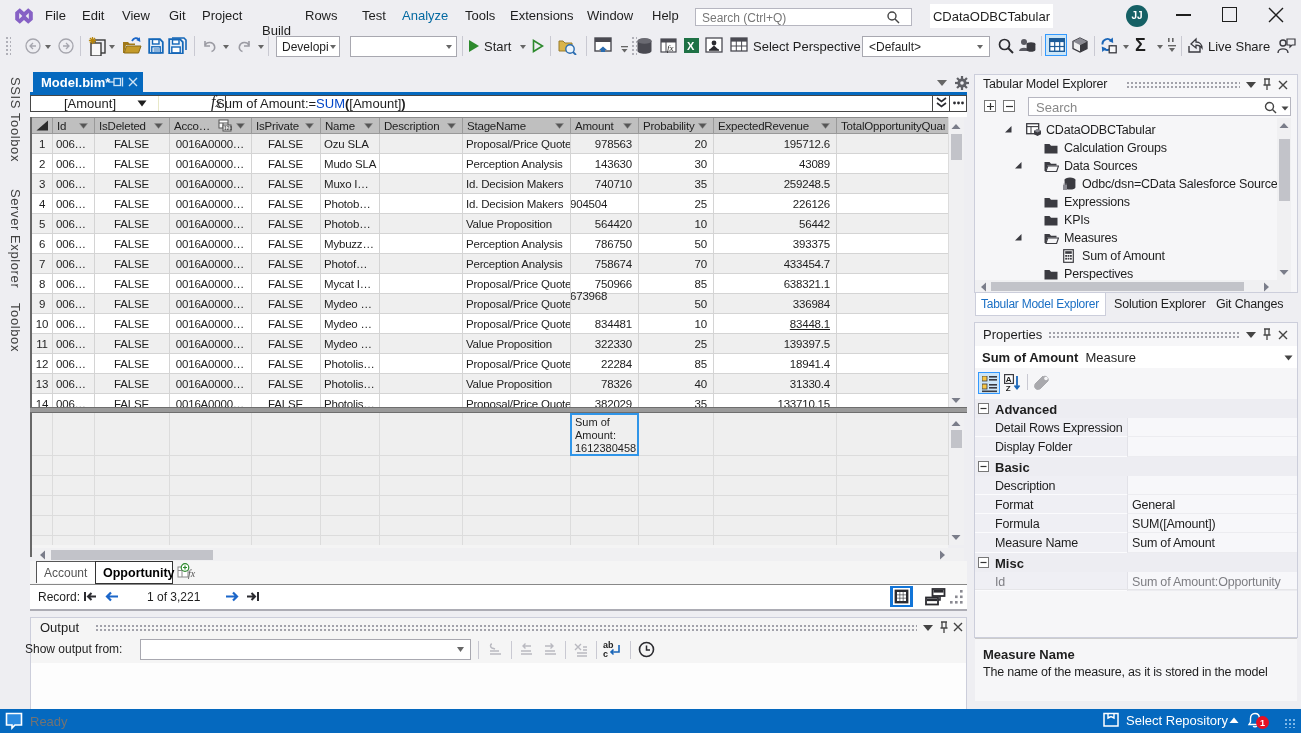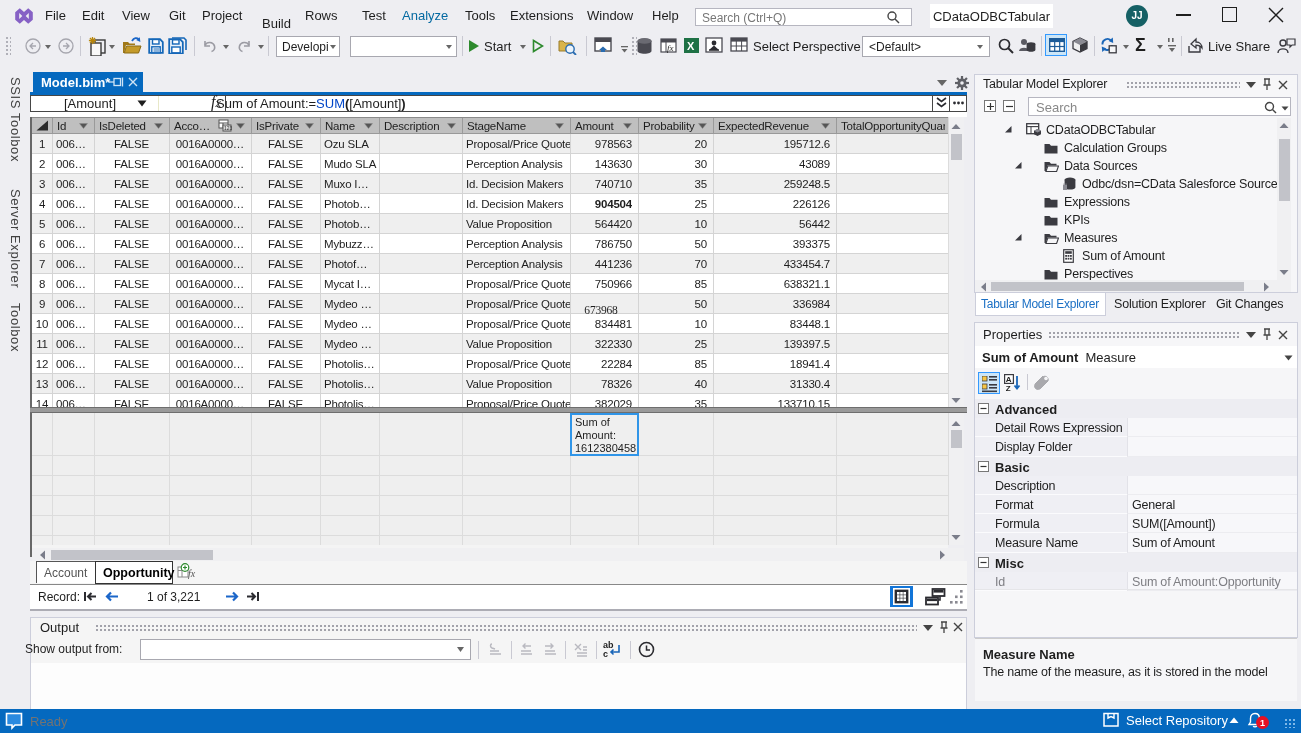--- a/index.html
+++ b/index.html
@@ -10,21 +10,21 @@
 <div style="left:13px;top:6px;width:22px;height:20px;">
     <svg width="22" height="20" viewBox="0 0 22 20">
       <path d="M2.2 6.2 L6.8 2.2 L11 6.1 L15.2 2.2 L19.8 6.2 L19.8 13.8 L15.2 17.8 L11 13.9 L6.8 17.8 L2.2 13.8 Z M6.2 7.1 L6.2 12.9 L9.3 10 Z M15.8 7.1 L12.7 10 L15.8 12.9 Z" fill="#8661c5"></path>
     </svg>
   </div>
 <div style="left:45px;top:8px;width:70px;height:16px;font-size:13px;color:#1e1e1e;white-space:nowrap;">File</div>
 <div style="left:82px;top:8px;width:70px;height:16px;font-size:13px;color:#1e1e1e;white-space:nowrap;">Edit</div>
 <div style="left:122px;top:8px;width:70px;height:16px;font-size:13px;color:#1e1e1e;white-space:nowrap;">View</div>
 <div style="left:169px;top:8px;width:70px;height:16px;font-size:13px;color:#1e1e1e;white-space:nowrap;">Git</div>
 <div style="left:202px;top:8px;width:70px;height:16px;font-size:13px;color:#1e1e1e;white-space:nowrap;">Project</div>
-<div style="left:262px;top:16px;width:70px;height:16px;font-size:13px;color:#1e1e1e;white-space:nowrap;">Build</div>
+<div style="left:262px;top:23px;width:70px;height:16px;font-size:13px;color:#1e1e1e;white-space:nowrap;">Build</div>
 <div style="left:305px;top:8px;width:70px;height:16px;font-size:13px;color:#1e1e1e;white-space:nowrap;">Rows</div>
 <div style="left:362px;top:8px;width:70px;height:16px;font-size:13px;color:#1e1e1e;white-space:nowrap;">Test</div>
 <div style="left:402px;top:8px;width:70px;height:16px;font-size:13px;color:#0369a1;white-space:nowrap;">Analyze</div>
 <div style="left:465px;top:8px;width:70px;height:16px;font-size:13px;color:#1e1e1e;white-space:nowrap;">Tools</div>
 <div style="left:510px;top:8px;width:70px;height:16px;font-size:13px;color:#1e1e1e;white-space:nowrap;">Extensions</div>
 <div style="left:587px;top:8px;width:70px;height:16px;font-size:13px;color:#1e1e1e;white-space:nowrap;">Window</div>
 <div style="left:652px;top:8px;width:70px;height:16px;font-size:13px;color:#1e1e1e;white-space:nowrap;">Help</div>
 <div style="left:695px;top:8px;width:217px;height:18px;background:#fff;border:1px solid #b6b6c0;font-size:12px;color:#777;padding:2px 0 0 6px;">Search (Ctrl+Q)</div>
 <div style="left:886px;top:10px;width:14px;height:14px;">
     <svg width="14" height="14">
@@ -482,21 +482,21 @@
 <div style="left:638px;width:69px;text-align:right;top:178px;height:14px;font-size:11.5px;letter-spacing:-0.2px;color:#1e1e1e;overflow:hidden;white-space:nowrap;">35</div>
 <div style="left:713px;width:117px;text-align:right;top:178px;height:14px;font-size:11.5px;letter-spacing:-0.2px;color:#1e1e1e;overflow:hidden;white-space:nowrap;">259248.5</div>
 <div style="left:32px;top:194px;width:916px;height:20px;background:#ffffff;border-bottom:1px solid #d4d4d4;"></div>
 <div style="left:32px;width:20px;text-align:center;top:198px;height:14px;font-size:11.5px;letter-spacing:-0.2px;color:#1e1e1e;overflow:hidden;white-space:nowrap;">4</div>
 <div style="left:56px;width:38px;text-align:left;top:198px;height:14px;font-size:11.5px;letter-spacing:-0.2px;color:#1e1e1e;overflow:hidden;white-space:nowrap;">006…</div>
 <div style="left:94px;width:75px;text-align:center;top:198px;height:14px;font-size:11.5px;letter-spacing:-0.2px;color:#1e1e1e;overflow:hidden;white-space:nowrap;">FALSE</div>
 <div style="left:169px;width:82px;text-align:center;top:198px;height:14px;font-size:11.5px;letter-spacing:-0.2px;color:#1e1e1e;overflow:hidden;white-space:nowrap;">0016A0000…</div>
 <div style="left:251px;width:69px;text-align:center;top:198px;height:14px;font-size:11.5px;letter-spacing:-0.2px;color:#1e1e1e;overflow:hidden;white-space:nowrap;">FALSE</div>
 <div style="left:324px;width:55px;text-align:left;top:198px;height:14px;font-size:11.5px;letter-spacing:-0.2px;color:#1e1e1e;overflow:hidden;white-space:nowrap;">Photob…</div>
 <div style="left:466px;width:104px;text-align:left;top:198px;height:14px;font-size:11.5px;letter-spacing:-0.2px;color:#1e1e1e;overflow:hidden;white-space:nowrap;">Id. Decision Makers</div>
-<div style="left:570px;width:62px;text-align:right;top:198px;height:14px;font-size:11.5px;letter-spacing:-0.2px;color:#1e1e1e;overflow:hidden;white-space:nowrap;font-weight:bold;">904504</div>
+<div style="left:570px;width:62px;top:198px;height:14px;font-size:11.5px;letter-spacing:-0.2px;color:#1e1e1e;overflow:hidden;white-space:nowrap;">904504</div>
 <div style="left:638px;width:69px;text-align:right;top:198px;height:14px;font-size:11.5px;letter-spacing:-0.2px;color:#1e1e1e;overflow:hidden;white-space:nowrap;">25</div>
 <div style="left:713px;width:117px;text-align:right;top:198px;height:14px;font-size:11.5px;letter-spacing:-0.2px;color:#1e1e1e;overflow:hidden;white-space:nowrap;">226126</div>
 <div style="left:32px;top:214px;width:916px;height:20px;background:#efefef;border-bottom:1px solid #d4d4d4;"></div>
 <div style="left:32px;width:20px;text-align:center;top:218px;height:14px;font-size:11.5px;letter-spacing:-0.2px;color:#1e1e1e;overflow:hidden;white-space:nowrap;">5</div>
 <div style="left:56px;width:38px;text-align:left;top:218px;height:14px;font-size:11.5px;letter-spacing:-0.2px;color:#1e1e1e;overflow:hidden;white-space:nowrap;">006…</div>
 <div style="left:94px;width:75px;text-align:center;top:218px;height:14px;font-size:11.5px;letter-spacing:-0.2px;color:#1e1e1e;overflow:hidden;white-space:nowrap;">FALSE</div>
 <div style="left:169px;width:82px;text-align:center;top:218px;height:14px;font-size:11.5px;letter-spacing:-0.2px;color:#1e1e1e;overflow:hidden;white-space:nowrap;">0016A0000…</div>
 <div style="left:251px;width:69px;text-align:center;top:218px;height:14px;font-size:11.5px;letter-spacing:-0.2px;color:#1e1e1e;overflow:hidden;white-space:nowrap;">FALSE</div>
 <div style="left:324px;width:55px;text-align:left;top:218px;height:14px;font-size:11.5px;letter-spacing:-0.2px;color:#1e1e1e;overflow:hidden;white-space:nowrap;">Photob…</div>
 <div style="left:466px;width:104px;text-align:left;top:218px;height:14px;font-size:11.5px;letter-spacing:-0.2px;color:#1e1e1e;overflow:hidden;white-space:nowrap;">Value Proposition</div>
@@ -515,21 +515,21 @@
 <div style="left:638px;width:69px;text-align:right;top:238px;height:14px;font-size:11.5px;letter-spacing:-0.2px;color:#1e1e1e;overflow:hidden;white-space:nowrap;">50</div>
 <div style="left:713px;width:117px;text-align:right;top:238px;height:14px;font-size:11.5px;letter-spacing:-0.2px;color:#1e1e1e;overflow:hidden;white-space:nowrap;">393375</div>
 <div style="left:32px;top:254px;width:916px;height:20px;background:#efefef;border-bottom:1px solid #d4d4d4;"></div>
 <div style="left:32px;width:20px;text-align:center;top:258px;height:14px;font-size:11.5px;letter-spacing:-0.2px;color:#1e1e1e;overflow:hidden;white-space:nowrap;">7</div>
 <div style="left:56px;width:38px;text-align:left;top:258px;height:14px;font-size:11.5px;letter-spacing:-0.2px;color:#1e1e1e;overflow:hidden;white-space:nowrap;">006…</div>
 <div style="left:94px;width:75px;text-align:center;top:258px;height:14px;font-size:11.5px;letter-spacing:-0.2px;color:#1e1e1e;overflow:hidden;white-space:nowrap;">FALSE</div>
 <div style="left:169px;width:82px;text-align:center;top:258px;height:14px;font-size:11.5px;letter-spacing:-0.2px;color:#1e1e1e;overflow:hidden;white-space:nowrap;">0016A0000…</div>
 <div style="left:251px;width:69px;text-align:center;top:258px;height:14px;font-size:11.5px;letter-spacing:-0.2px;color:#1e1e1e;overflow:hidden;white-space:nowrap;">FALSE</div>
 <div style="left:324px;width:55px;text-align:left;top:258px;height:14px;font-size:11.5px;letter-spacing:-0.2px;color:#1e1e1e;overflow:hidden;white-space:nowrap;">Photof…</div>
 <div style="left:466px;width:104px;text-align:left;top:258px;height:14px;font-size:11.5px;letter-spacing:-0.2px;color:#1e1e1e;overflow:hidden;white-space:nowrap;">Perception Analysis</div>
-<div style="left:570px;width:62px;text-align:right;top:258px;height:14px;font-size:11.5px;letter-spacing:-0.2px;color:#1e1e1e;overflow:hidden;white-space:nowrap;">441236</div>
+<div style="left:570px;width:62px;text-align:right;top:258px;height:14px;font-size:11.5px;letter-spacing:-0.2px;color:#1e1e1e;overflow:hidden;white-space:nowrap;">758674</div>
 <div style="left:638px;width:69px;text-align:right;top:258px;height:14px;font-size:11.5px;letter-spacing:-0.2px;color:#1e1e1e;overflow:hidden;white-space:nowrap;">70</div>
 <div style="left:713px;width:117px;text-align:right;top:258px;height:14px;font-size:11.5px;letter-spacing:-0.2px;color:#1e1e1e;overflow:hidden;white-space:nowrap;">433454.7</div>
 <div style="left:32px;top:274px;width:916px;height:20px;background:#ffffff;border-bottom:1px solid #d4d4d4;"></div>
 <div style="left:32px;width:20px;text-align:center;top:278px;height:14px;font-size:11.5px;letter-spacing:-0.2px;color:#1e1e1e;overflow:hidden;white-space:nowrap;">8</div>
 <div style="left:56px;width:38px;text-align:left;top:278px;height:14px;font-size:11.5px;letter-spacing:-0.2px;color:#1e1e1e;overflow:hidden;white-space:nowrap;">006…</div>
 <div style="left:94px;width:75px;text-align:center;top:278px;height:14px;font-size:11.5px;letter-spacing:-0.2px;color:#1e1e1e;overflow:hidden;white-space:nowrap;">FALSE</div>
 <div style="left:169px;width:82px;text-align:center;top:278px;height:14px;font-size:11.5px;letter-spacing:-0.2px;color:#1e1e1e;overflow:hidden;white-space:nowrap;">0016A0000…</div>
 <div style="left:251px;width:69px;text-align:center;top:278px;height:14px;font-size:11.5px;letter-spacing:-0.2px;color:#1e1e1e;overflow:hidden;white-space:nowrap;">FALSE</div>
 <div style="left:324px;width:55px;text-align:left;top:278px;height:14px;font-size:11.5px;letter-spacing:-0.2px;color:#1e1e1e;overflow:hidden;white-space:nowrap;">Mycat I…</div>
 <div style="left:466px;width:104px;text-align:left;top:278px;height:14px;font-size:11.5px;letter-spacing:-0.2px;color:#1e1e1e;overflow:hidden;white-space:nowrap;">Proposal/Price Quote</div>
@@ -537,34 +537,34 @@
 <div style="left:638px;width:69px;text-align:right;top:278px;height:14px;font-size:11.5px;letter-spacing:-0.2px;color:#1e1e1e;overflow:hidden;white-space:nowrap;">85</div>
 <div style="left:713px;width:117px;text-align:right;top:278px;height:14px;font-size:11.5px;letter-spacing:-0.2px;color:#1e1e1e;overflow:hidden;white-space:nowrap;">638321.1</div>
 <div style="left:32px;top:294px;width:916px;height:20px;background:#efefef;border-bottom:1px solid #d4d4d4;"></div>
 <div style="left:32px;width:20px;text-align:center;top:298px;height:14px;font-size:11.5px;letter-spacing:-0.2px;color:#1e1e1e;overflow:hidden;white-space:nowrap;">9</div>
 <div style="left:56px;width:38px;text-align:left;top:298px;height:14px;font-size:11.5px;letter-spacing:-0.2px;color:#1e1e1e;overflow:hidden;white-space:nowrap;">006…</div>
 <div style="left:94px;width:75px;text-align:center;top:298px;height:14px;font-size:11.5px;letter-spacing:-0.2px;color:#1e1e1e;overflow:hidden;white-space:nowrap;">FALSE</div>
 <div style="left:169px;width:82px;text-align:center;top:298px;height:14px;font-size:11.5px;letter-spacing:-0.2px;color:#1e1e1e;overflow:hidden;white-space:nowrap;">0016A0000…</div>
 <div style="left:251px;width:69px;text-align:center;top:298px;height:14px;font-size:11.5px;letter-spacing:-0.2px;color:#1e1e1e;overflow:hidden;white-space:nowrap;">FALSE</div>
 <div style="left:324px;width:55px;text-align:left;top:298px;height:14px;font-size:11.5px;letter-spacing:-0.2px;color:#1e1e1e;overflow:hidden;white-space:nowrap;">Mydeo …</div>
 <div style="left:466px;width:104px;text-align:left;top:298px;height:14px;font-size:11.5px;letter-spacing:-0.2px;color:#1e1e1e;overflow:hidden;white-space:nowrap;">Proposal/Price Quote</div>
-<div style="left:570px;width:62px;text-align:center;top:304px;height:14px;font-size:11.5px;letter-spacing:-0.2px;color:#1e1e1e;overflow:hidden;white-space:nowrap;font-family:Liberation Serif, serif;">673968</div>
+<div style="left:570px;width:62px;text-align:left;top:290px;height:14px;font-size:11.5px;letter-spacing:-0.2px;color:#1e1e1e;overflow:hidden;white-space:nowrap;">673968</div>
 <div style="left:638px;width:69px;text-align:right;top:298px;height:14px;font-size:11.5px;letter-spacing:-0.2px;color:#1e1e1e;overflow:hidden;white-space:nowrap;">50</div>
 <div style="left:713px;width:117px;text-align:right;top:298px;height:14px;font-size:11.5px;letter-spacing:-0.2px;color:#1e1e1e;overflow:hidden;white-space:nowrap;">336984</div>
 <div style="left:32px;top:314px;width:916px;height:20px;background:#ffffff;border-bottom:1px solid #d4d4d4;"></div>
 <div style="left:32px;width:20px;text-align:center;top:318px;height:14px;font-size:11.5px;letter-spacing:-0.2px;color:#1e1e1e;overflow:hidden;white-space:nowrap;">10</div>
 <div style="left:56px;width:38px;text-align:left;top:318px;height:14px;font-size:11.5px;letter-spacing:-0.2px;color:#1e1e1e;overflow:hidden;white-space:nowrap;">006…</div>
 <div style="left:94px;width:75px;text-align:center;top:318px;height:14px;font-size:11.5px;letter-spacing:-0.2px;color:#1e1e1e;overflow:hidden;white-space:nowrap;">FALSE</div>
 <div style="left:169px;width:82px;text-align:center;top:318px;height:14px;font-size:11.5px;letter-spacing:-0.2px;color:#1e1e1e;overflow:hidden;white-space:nowrap;">0016A0000…</div>
 <div style="left:251px;width:69px;text-align:center;top:318px;height:14px;font-size:11.5px;letter-spacing:-0.2px;color:#1e1e1e;overflow:hidden;white-space:nowrap;">FALSE</div>
 <div style="left:324px;width:55px;text-align:left;top:318px;height:14px;font-size:11.5px;letter-spacing:-0.2px;color:#1e1e1e;overflow:hidden;white-space:nowrap;">Mydeo …</div>
 <div style="left:466px;width:104px;text-align:left;top:318px;height:14px;font-size:11.5px;letter-spacing:-0.2px;color:#1e1e1e;overflow:hidden;white-space:nowrap;">Proposal/Price Quote</div>
 <div style="left:570px;width:62px;text-align:right;top:318px;height:14px;font-size:11.5px;letter-spacing:-0.2px;color:#1e1e1e;overflow:hidden;white-space:nowrap;">834481</div>
 <div style="left:638px;width:69px;text-align:right;top:318px;height:14px;font-size:11.5px;letter-spacing:-0.2px;color:#1e1e1e;overflow:hidden;white-space:nowrap;">10</div>
-<div style="left:713px;width:117px;text-align:right;top:318px;height:14px;font-size:11.5px;letter-spacing:-0.2px;color:#1e1e1e;overflow:hidden;white-space:nowrap;">83448.1</div>
+<div style="left:713px;width:117px;text-align:right;top:318px;height:14px;font-size:11.5px;letter-spacing:-0.2px;color:#1e1e1e;overflow:hidden;white-space:nowrap;text-decoration:underline;">83448.1</div>
 <div style="left:32px;top:334px;width:916px;height:20px;background:#efefef;border-bottom:1px solid #d4d4d4;"></div>
 <div style="left:32px;width:20px;text-align:center;top:338px;height:14px;font-size:11.5px;letter-spacing:-0.2px;color:#1e1e1e;overflow:hidden;white-space:nowrap;">11</div>
 <div style="left:56px;width:38px;text-align:left;top:338px;height:14px;font-size:11.5px;letter-spacing:-0.2px;color:#1e1e1e;overflow:hidden;white-space:nowrap;">006…</div>
 <div style="left:94px;width:75px;text-align:center;top:338px;height:14px;font-size:11.5px;letter-spacing:-0.2px;color:#1e1e1e;overflow:hidden;white-space:nowrap;">FALSE</div>
 <div style="left:169px;width:82px;text-align:center;top:338px;height:14px;font-size:11.5px;letter-spacing:-0.2px;color:#1e1e1e;overflow:hidden;white-space:nowrap;">0016A0000…</div>
 <div style="left:251px;width:69px;text-align:center;top:338px;height:14px;font-size:11.5px;letter-spacing:-0.2px;color:#1e1e1e;overflow:hidden;white-space:nowrap;">FALSE</div>
 <div style="left:324px;width:55px;text-align:left;top:338px;height:14px;font-size:11.5px;letter-spacing:-0.2px;color:#1e1e1e;overflow:hidden;white-space:nowrap;">Mydeo …</div>
 <div style="left:466px;width:104px;text-align:left;top:338px;height:14px;font-size:11.5px;letter-spacing:-0.2px;color:#1e1e1e;overflow:hidden;white-space:nowrap;">Value Proposition</div>
 <div style="left:570px;width:62px;text-align:right;top:338px;height:14px;font-size:11.5px;letter-spacing:-0.2px;color:#1e1e1e;overflow:hidden;white-space:nowrap;">322330</div>
 <div style="left:638px;width:69px;text-align:right;top:338px;height:14px;font-size:11.5px;letter-spacing:-0.2px;color:#1e1e1e;overflow:hidden;white-space:nowrap;">25</div>

